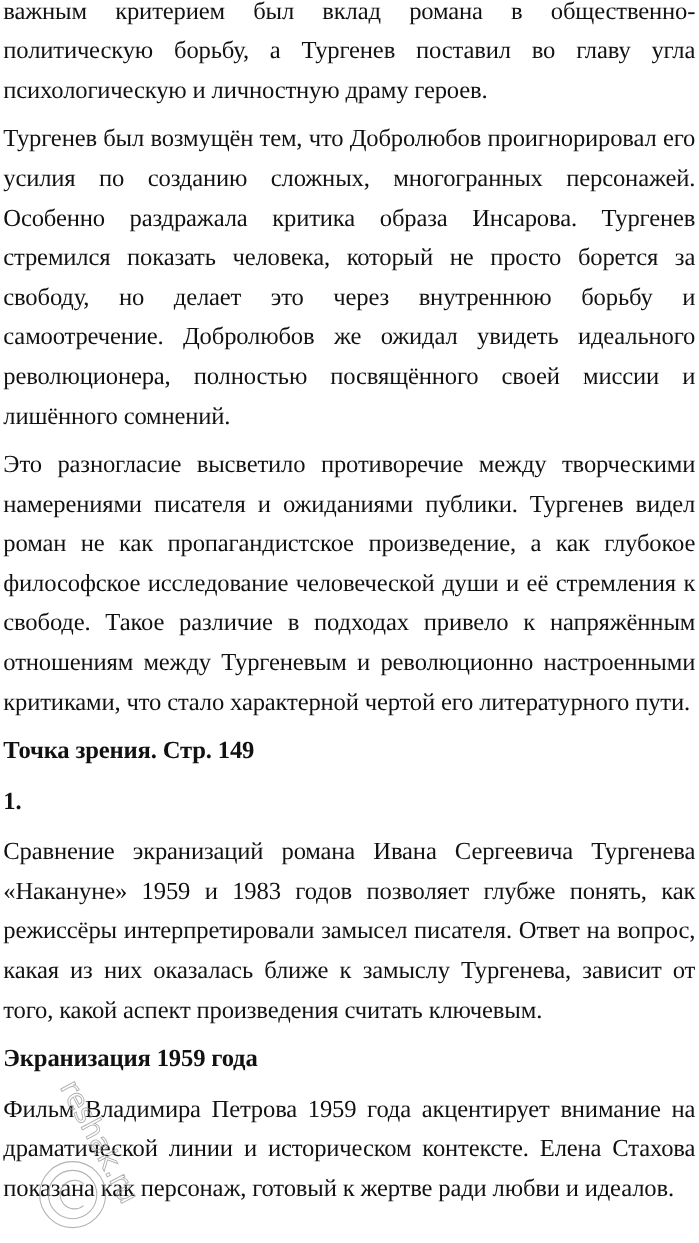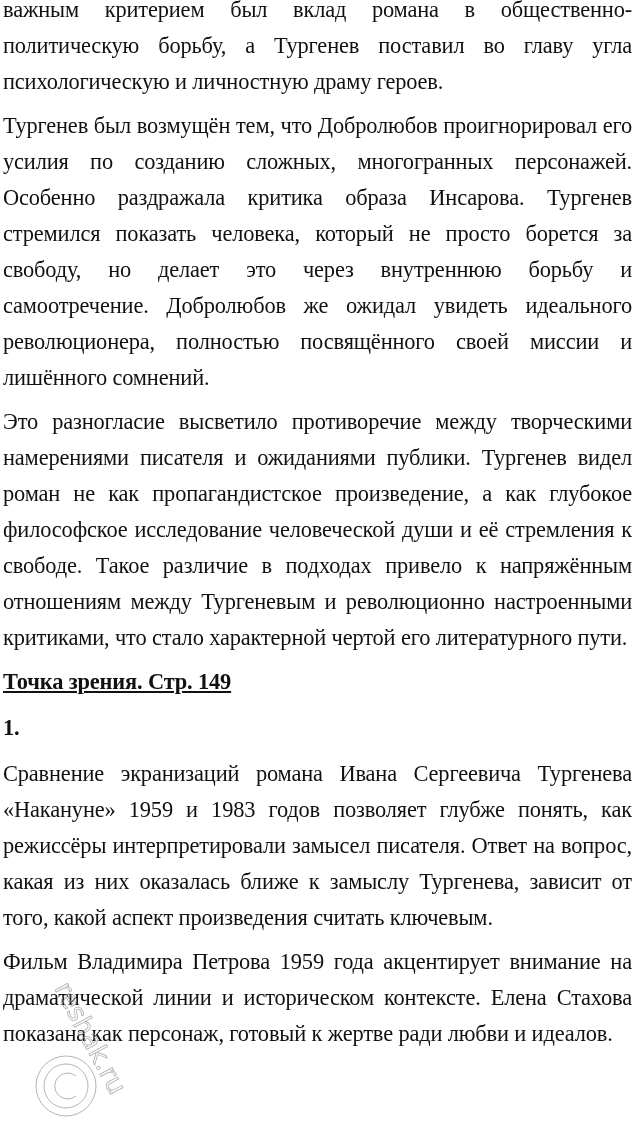--- a/index.html
+++ b/index.html
@@ -26,21 +26,20 @@
       font-size: 22.4px;
       line-height: 36px;
       text-align: justify;
       text-align-last: left;
       letter-spacing: -0.15px;
     }
     .heading {
       font-weight: bold;
       text-align: left;
       margin: 4px 0 10px 0;
-      text-decoration: underline;
     }
     .num {
       font-weight: bold;
       text-align: left;
       margin: 0 0 10px 0;
     }
     .watermark {
       position: absolute;
       left: 14px;
       top: 968px;
@@ -52,20 +51,21 @@
 </head>
 <body>
 
 <div class="page">
   <p>важным критерием был вклад романа в общественно-политическую борьбу, а Тургенев поставил во главу угла психологическую и личностную драму героев.</p>
   <p>Тургенев был возмущён тем, что Добролюбов проигнорировал его усилия по созданию сложных, многогранных персонажей. Особенно раздражала критика образа Инсарова. Тургенев стремился показать человека, который не просто борется за свободу, но делает это через внутреннюю борьбу и самоотречение. Добролюбов же ожидал увидеть идеального революционера, полностью посвящённого своей миссии и лишённого сомнений.</p>
   <p>Это разногласие высветило противоречие между творческими намерениями писателя и ожиданиями публики. Тургенев видел роман не как пропагандистское произведение, а как глубокое философское исследование человеческой души и её стремления к свободе. Такое различие в подходах привело к напряжённым отношениям между Тургеневым и революционно настроенными критиками, что стало характерной чертой его литературного пути.</p>
   <p class="heading">Точка зрения. Стр. 149</p>
   <p class="num">1.</p>
   <p>Сравнение экранизаций романа Ивана Сергеевича Тургенева «Накануне» 1959 и 1983 годов позволяет глубже понять, как режиссёры интерпретировали замысел писателя. Ответ на вопрос, какая из них оказалась ближе к замыслу Тургенева, зависит от того, какой аспект произведения считать ключевым.</p>
+  <p class="heading">Экранизация 1959 года</p>
   <p>Фильм Владимира Петрова 1959 года акцентирует внимание на драматической линии и историческом контексте. Елена Стахова показана как персонаж, готовый к жертве ради любви и идеалов.</p>
 </div>
 
 <div class="watermark">
   <svg width="130" height="162" viewBox="0 0 130 162">
     <g fill="none" stroke="#9a9a9a" stroke-width="1" opacity="0.75">
       <circle cx="52" cy="118" r="30"></circle>
       <circle cx="52" cy="118" r="22"></circle>
       <path d="M62 108 A13 13 0 1 0 62 128"></path>
     </g>

